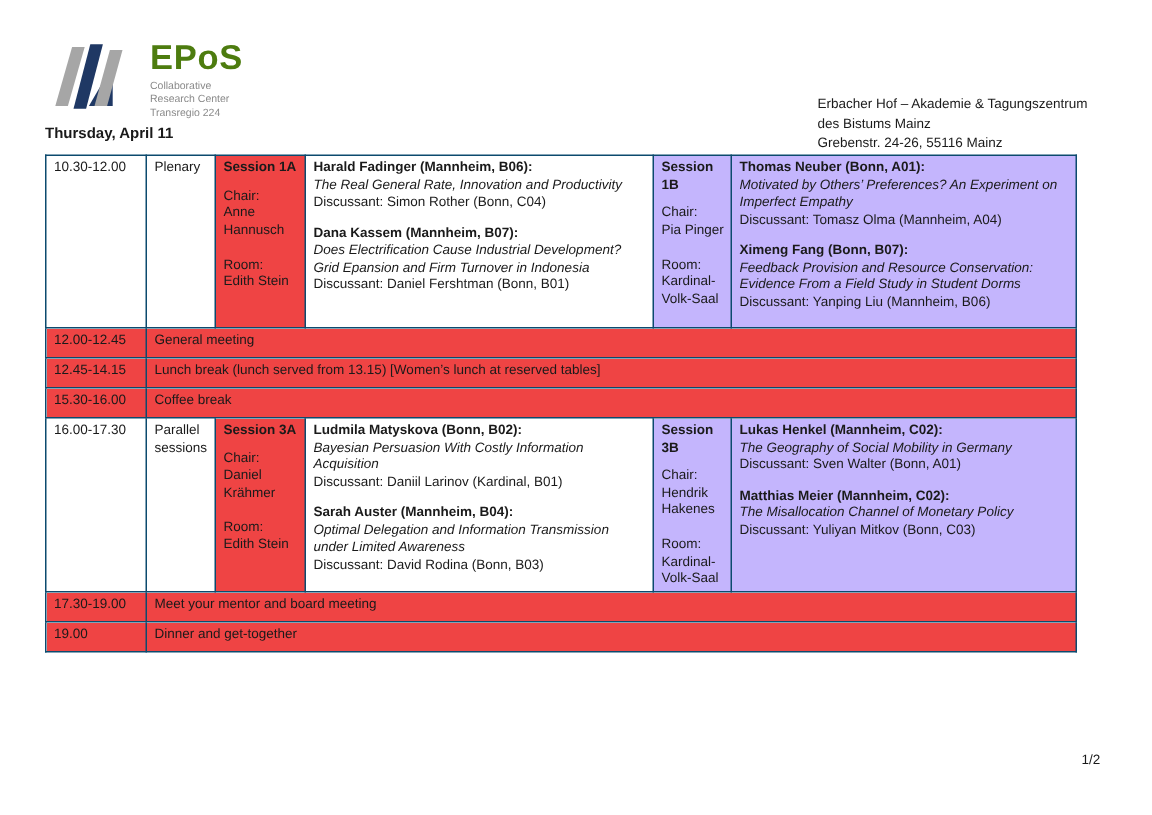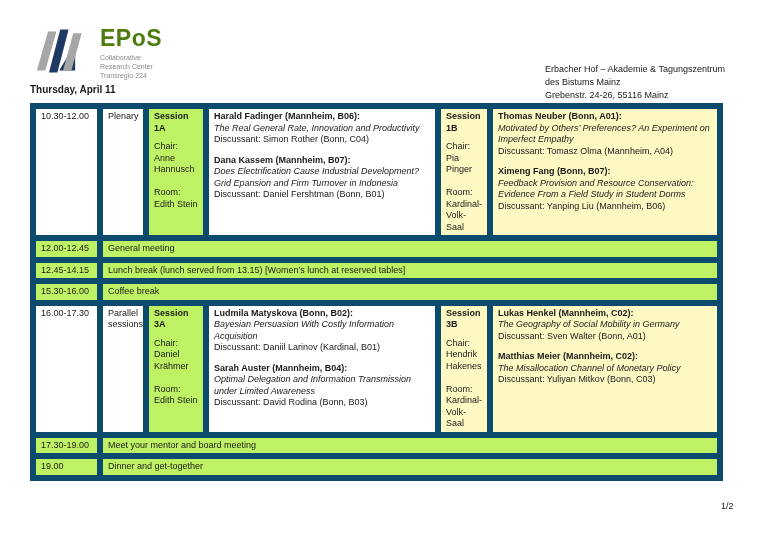--- a/index.html
+++ b/index.html
@@ -13,25 +13,25 @@
   .logo-name { font-size:23px; font-weight:bold; color:#4d7c0f; line-height:1; letter-spacing:0.5px; }
   .logo-sub { font-size:7px; color:#8a8a8a; white-space:pre-line; line-height:1.3; margin-top:3px; }
   .doc-title { position:absolute; left:203px; top:21px; font-size:12.5px; font-weight:bold; white-space:nowrap; }
   .venue { position:absolute; left:545px; top:40px; font-size:9px; line-height:1.45;margin-top:23px; }
   .day-title { position:absolute; left:30px; top:84px; font-size:10px; font-weight:bold; }
   .page-number { position:absolute; left:721px; top:501px; font-size:9px; }
 
   
   table.sched { position:absolute; left:30px; top:103px; width:687px; border-collapse:collapse; table-layout:fixed; }
   table.sched td {
-    border:6px solid #0c4a6e; vertical-align:top; padding:2px 4px 2px 5px;
+    border:1px solid #0c4a6e; vertical-align:top; padding:2px 4px 2px 5px;
     font-size:9px; line-height:1.28; overflow:hidden;
   }
-  .gray { background:#bef264; }
-  .blue { background:#fef9c3; }
+  .gray { background:#ef4444; }
+  .blue { background:#c4b5fd; }
   .b { font-weight:bold; }
   .i { font-style:italic; }
   .pre { white-space:pre-line; }
   .details { margin-top:7px; white-space:pre-line; }
   .talk { margin-bottom:9px; }
   .talk:last-child { margin-bottom:0; }
   tr.r115 { height:115px; }
   tr.r20  { height:20px;  }
   tr.r74  { height:74px;  }
   tr.r107 { height:107px; }

